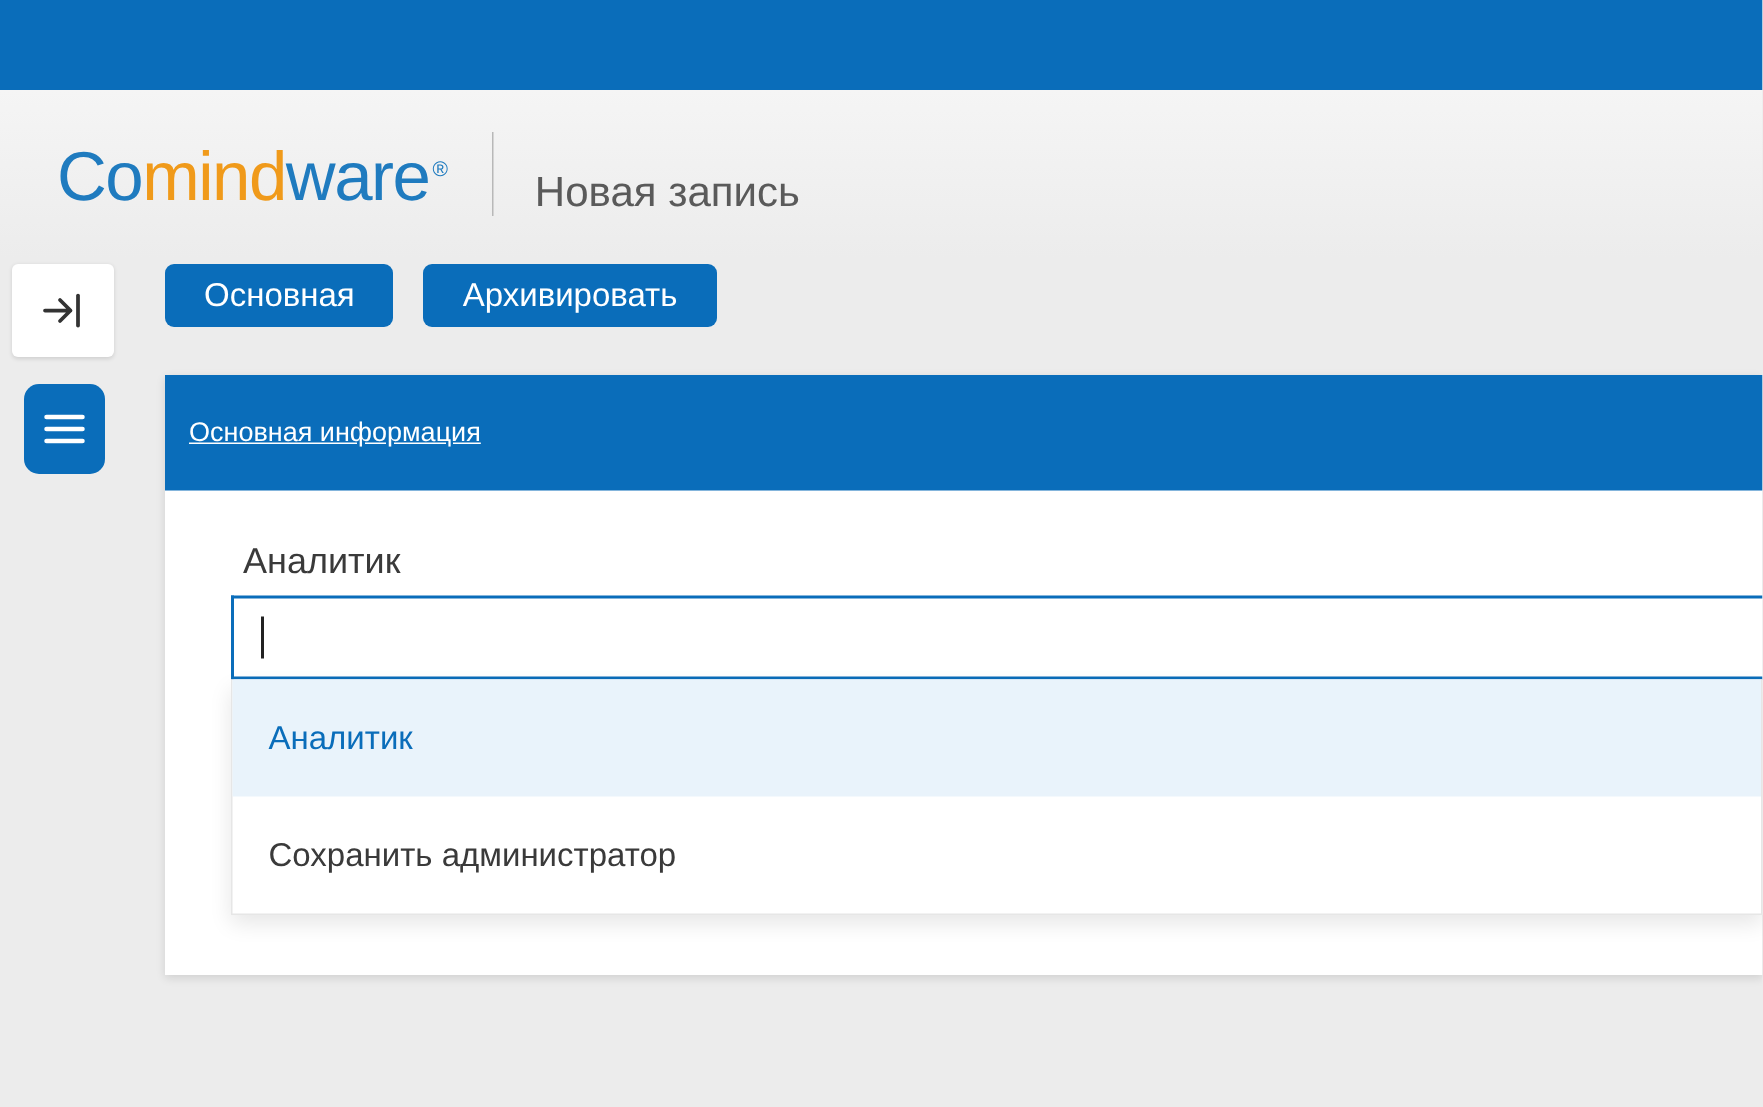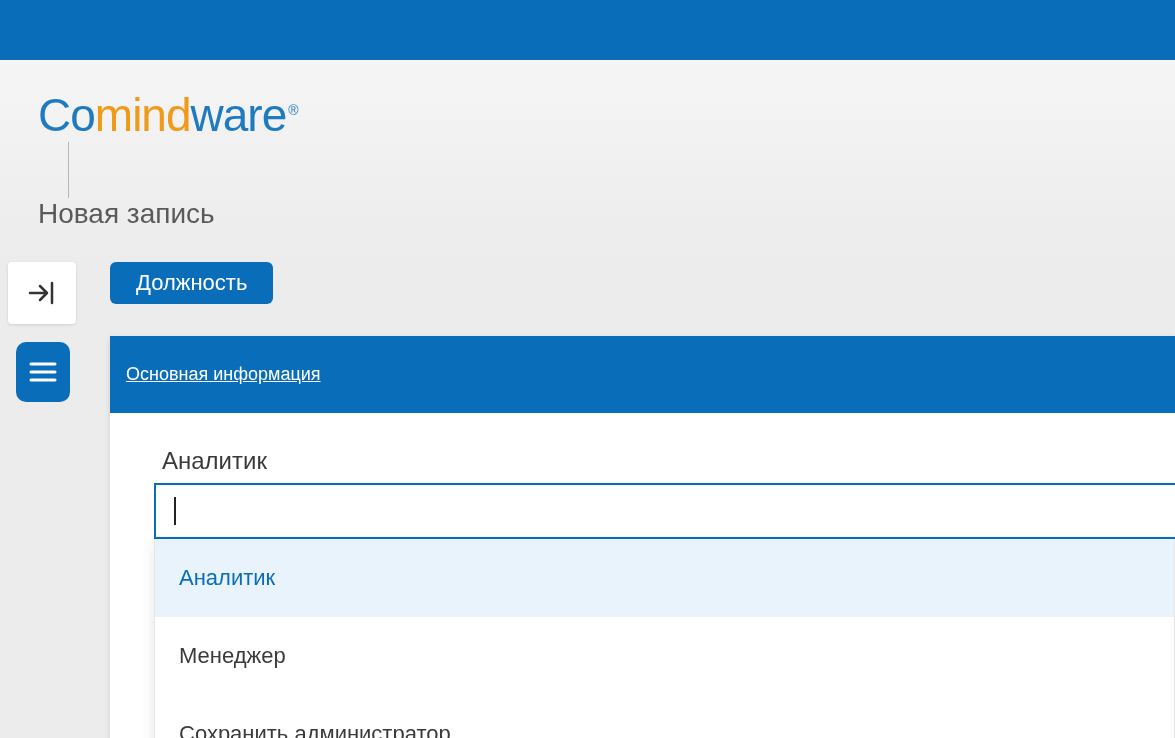--- a/index.html
+++ b/index.html
@@ -1,23 +1,22 @@
 <!DOCTYPE html>
 <html><head>
 <meta charset="utf-8">
 <style>
   * { box-sizing: border-box; margin: 0; padding: 0; }
   html, body { width: 1175px; height: 738px; font-family: "Segoe UI", Arial, sans-serif; background: #ececec; overflow: hidden; }
   .top-bar { width: 100%; height: 60px; background: #0a6dba; }
   .header-row {
     display: flex;
-    align-items: flex-start;
+    align-items: flex-end;
     padding: 28px 0 28px 38px;
     background: linear-gradient(to bottom, #f5f5f5, #ececec);
-    flex-direction: column;
   }
   .logo {
     font-size: 46px;
     font-weight: 400;
     letter-spacing: -1px;
     position: relative;
   }
   .logo .c1 { color: #1f7bbf; }
   .logo .c2 { color: #f09a1a; }
   .logo .reg { color: #1f7bbf; font-size: 14px; vertical-align: super; margin-left: 2px; }
@@ -154,34 +153,34 @@
       <svg width="28" height="22" viewBox="0 0 28 22">
         <line x1="2" y1="3" x2="26" y2="3" stroke="#fff" stroke-width="3" stroke-linecap="round"></line>
         <line x1="2" y1="11" x2="26" y2="11" stroke="#fff" stroke-width="3" stroke-linecap="round"></line>
         <line x1="2" y1="19" x2="26" y2="19" stroke="#fff" stroke-width="3" stroke-linecap="round"></line>
       </svg>
     </div>
   </div>
 
   <div class="main-col">
     <div class="toolbar">
-      <button class="btn">Должность</button>
+      <button class="btn">Основная</button>
+      <button class="btn">Архивировать</button>
     </div>
 
     <div class="panel">
       <div class="panel-header">Основная информация</div>
       <div class="panel-body">
         <div class="field-label">Аналитик</div>
 
         <div class="select-wrap">
           <div class="select-input">
             <span class="caret"></span>
           </div>
           <div class="dropdown">
             <div class="dd-item highlight">Аналитик</div>
-            <div class="dd-item">Менеджер</div>
             <div class="dd-item">Сохранить администратор</div>
           </div>
         </div>
       </div>
     </div>
   </div>
 </div>
 
 </body></html>

